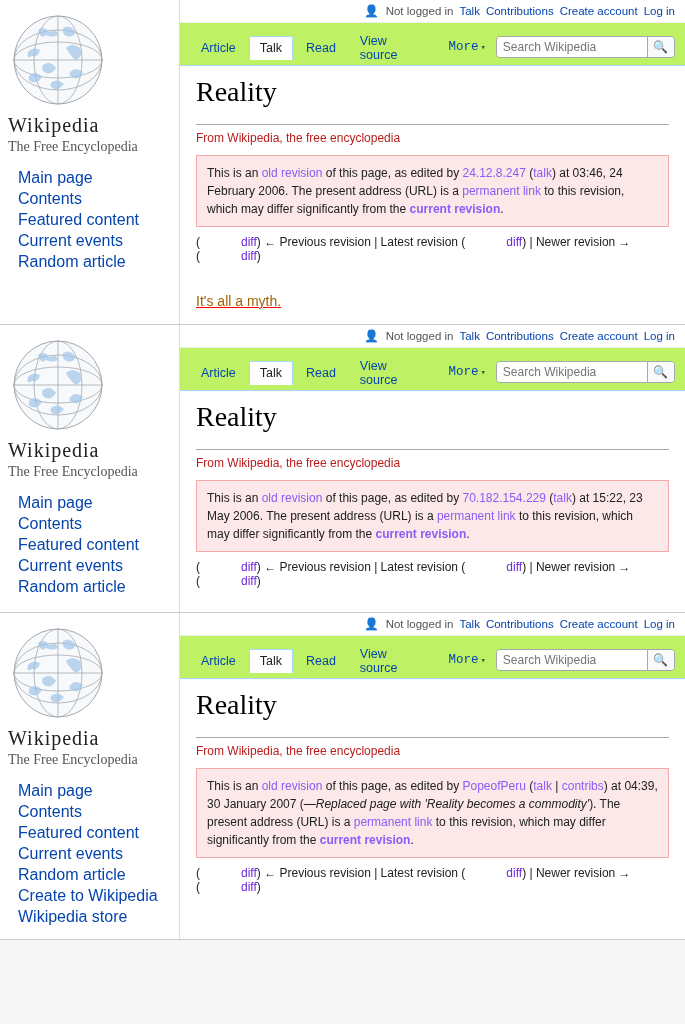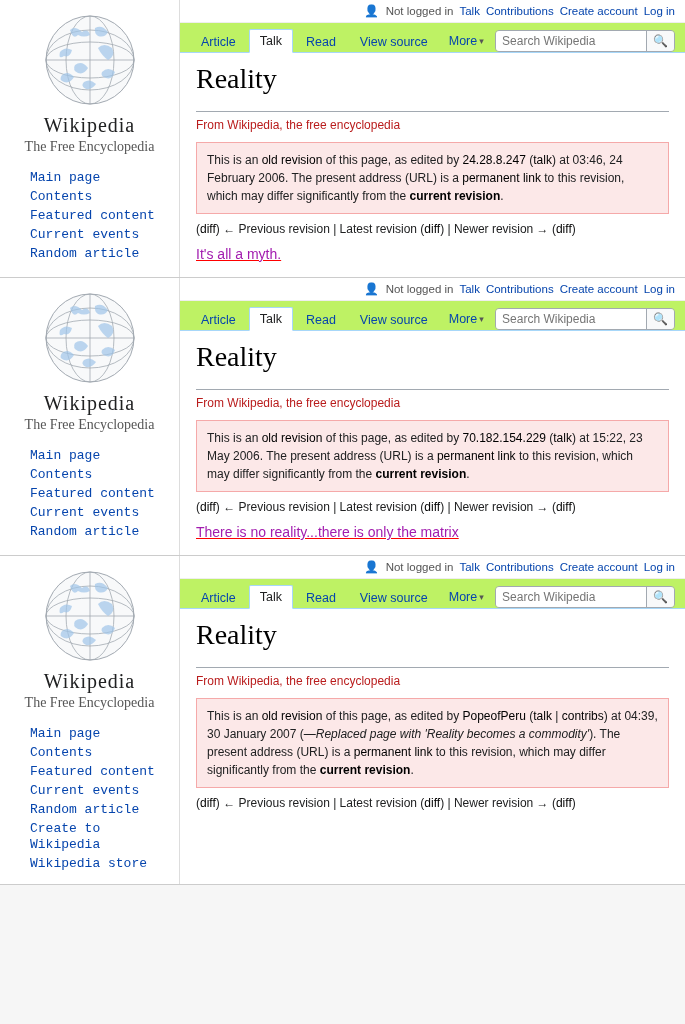--- a/index.html
+++ b/index.html
@@ -14,26 +14,26 @@
     .wiki-instance {
       display: flex;
       background: white;
       border-bottom: 1px solid #ccc;
       margin-bottom: 0;
     }
 
     .sidebar {
       width: 180px;
       min-width: 180px;
-      padding: 10px 20px;
+      padding: 10px 8px;
       border-right: 1px solid #ddd;
       background: white;
       display: flex;
       flex-direction: column;
-      align-items: center;
+      align-items: flex-start;
     }
 
     .wiki-globe {
       width: 100px;
       height: 100px;
       margin-bottom: 4px;
     }
 
     .wiki-title {
       font-family: 'Linux Libertine', Georgia, serif;
@@ -59,22 +59,22 @@
       padding-left: 10px;
     }
 
     .sidebar-nav li {
       margin-bottom: 3px;
     }
 
     .sidebar-nav a {
       color: #0645ad;
       text-decoration: none;
-      font-size: 13px;
-      font-family: Liberation Mono, monospace;
+      font-size: 16px;
+      font-family: Liberation Sans, sans-serif;
     }
 
     .main-content {
       flex: 1;
       display: flex;
       flex-direction: column;
     }
 
     .top-bar {
       display: flex;
@@ -181,58 +181,59 @@
       background: #fce8e8;
       border: 1px solid #f5a9a9;
       padding: 8px 10px;
       font-size: 12px;
       margin-bottom: 8px;
       line-height: 1.5;
       font-family: sans-serif;
     }
 
     .revision-notice a {
-      color: #000000;
+      color: #8b5cf6;
       text-decoration: none;
     }
 
     .revision-notice strong {
       font-weight: bold;
     }
 
     .diff-line {
       font-size: 12px;
       font-family: sans-serif;
       color: #202122;
       margin-bottom: 10px;
     }
 
     .diff-line a {
-      color: #000000;
+      color: #6d28d9;
       text-decoration: none;
+      margin-left: 41px;
     }
 
     .vandal-text {
       font-size: 14px;
       font-family: sans-serif;
-      color: #a21caf;
+      color: #a16207;
       text-decoration: underline;
       text-decoration-color: red;
       text-decoration-style: solid;
-      margin-top: 0;
+      margin-top: 20px;
       display: inline-block;
     }
 
     .more-tab {
       display: flex;
       align-items: center;
       gap: 2px;
       padding: 4px 8px;
       font-size: 12.5px;
-      font-family: Liberation Sans, sans-serif;
+      font-family: Liberation Mono, monospace;
       cursor: pointer;
       color: #0645ad;
     }
 
     .chevron {
       font-size: 9px;
       color: #555;
     }
   </style>
 </head>
@@ -284,21 +285,21 @@
       <div class="more-tab">More <span class="chevron">▾</span></div>
       <div class="search-box">
         <input type="text" placeholder="Search Wikipedia" style="">
         <button>🔍</button>
       </div>
     </div>
     <div class="article-area">
       <h1 class="article-title">Reality</h1>
       <div class="from-wikipedia">From Wikipedia, the free encyclopedia</div>
       <div class="revision-notice">
-        This is an <a href="#">old revision</a> of this page, as edited by <a href="#">24.28.8.247</a> (<a href="#">talk</a>) at 03:46, 24 February 2006. The present address (URL) is a <a href="#">permanent link</a> to this revision, which may differ significantly from the <strong><a href="#">current revision</a></strong>.
+        This is an <a href="#">old revision</a> of this page, as edited by <a href="#">24.12.8.247</a> (<a href="#">talk</a>) at 03:46, 24 February 2006. The present address (URL) is a <a href="#">permanent link</a> to this revision, which may differ significantly from the <strong><a href="#">current revision</a></strong>.
       </div>
       <div class="diff-line">
         (<a href="#">diff</a>) ← Previous revision | Latest revision (<a href="#">diff</a>) | Newer revision → (<a href="#">diff</a>)
       </div>
       <span class="vandal-text">It's all a myth.</span>
     </div>
   </div>
 </div>
 
 <div class="wiki-instance">
@@ -351,21 +352,20 @@
     </div>
     <div class="article-area">
       <h1 class="article-title">Reality</h1>
       <div class="from-wikipedia">From Wikipedia, the free encyclopedia</div>
       <div class="revision-notice">
         This is an <a href="#">old revision</a> of this page, as edited by <a href="#">70.182.154.229</a> (<a href="#">talk</a>) at 15:22, 23 May 2006. The present address (URL) is a <a href="#">permanent link</a> to this revision, which may differ significantly from the <strong><a href="#">current revision</a></strong>.
       </div>
       <div class="diff-line">
         (<a href="#">diff</a>) ← Previous revision | Latest revision (<a href="#">diff</a>) | Newer revision → (<a href="#">diff</a>)
       </div>
-      <span class="vandal-text">There is no reality...there is only the matrix</span>
     </div>
   </div>
 </div>
 
 <div class="wiki-instance">
   <div class="sidebar">
     <svg class="wiki-globe" viewBox="0 0 100 100" xmlns="http://www.w3.org/2000/svg">
       <circle cx="50" cy="50" r="44" fill="#f8f9fa" stroke="#a2a9b1" stroke-width="1"></circle>
       <ellipse cx="50" cy="50" rx="24" ry="44" fill="none" stroke="#a2a9b1" stroke-width="0.8"></ellipse>
       <ellipse cx="50" cy="50" rx="44" ry="18" fill="none" stroke="#a2a9b1" stroke-width="0.8"></ellipse>

